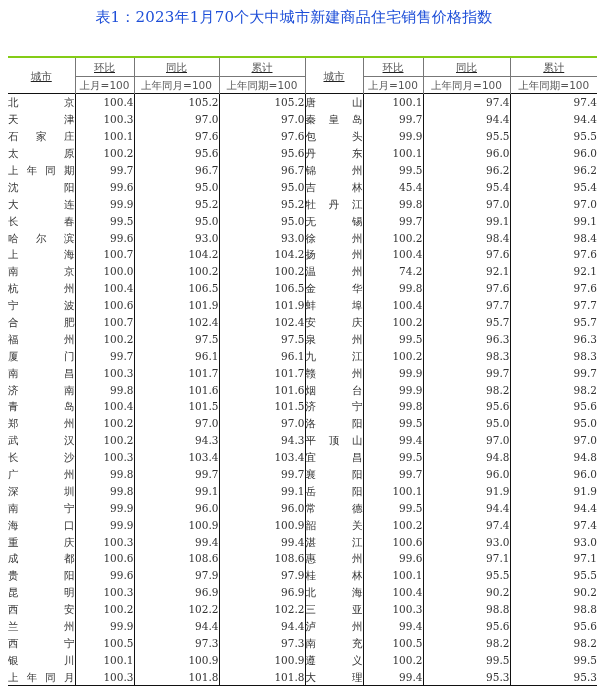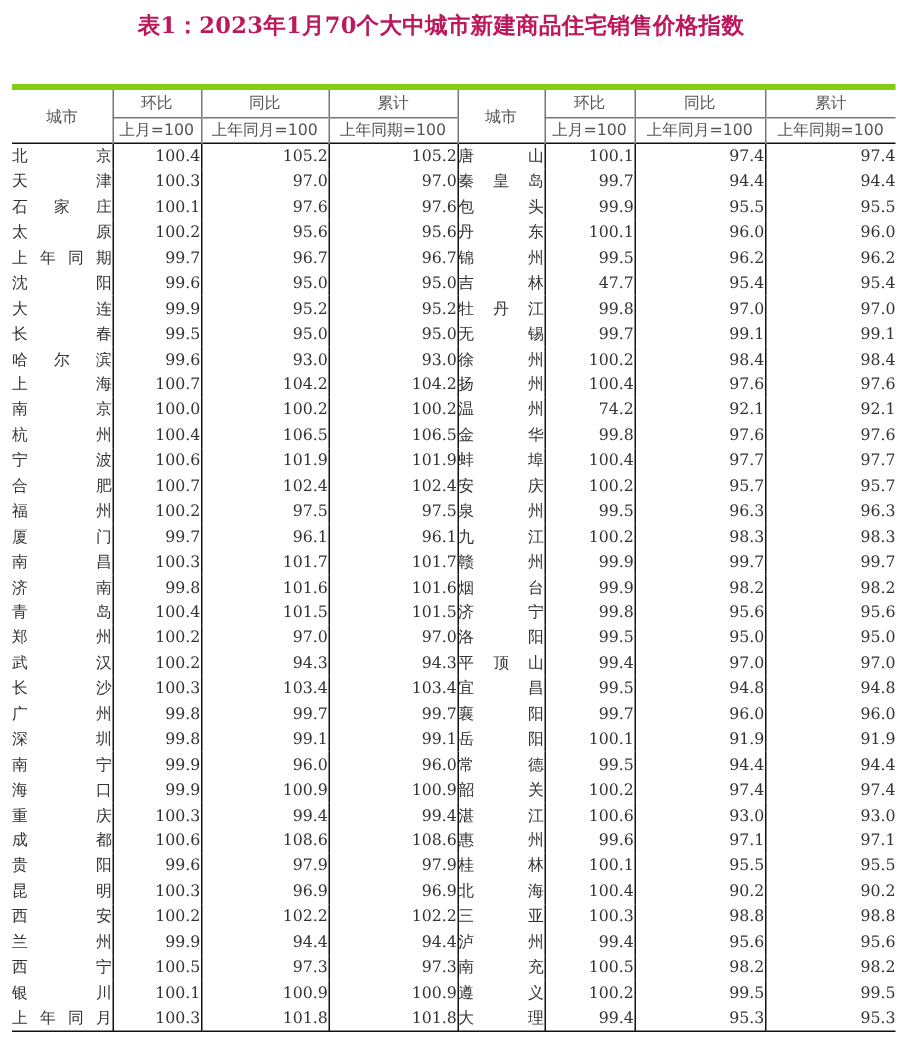--- a/index.html
+++ b/index.html
@@ -1,27 +1,27 @@
 <!DOCTYPE html>
 <html><head>
 <meta charset="utf-8">
 <style>
   html, body { margin: 0; padding: 0; background: #ffffff; }
   body { width: 604px; height: 696px; position: relative; overflow: hidden;
          font-family: "DejaVu Serif", "Liberation Serif", serif; color: #222; }
   .title { position: absolute; top: 8px; left: 0; width: 588px; text-align: center;
-           font-size: 15px; font-weight: bold; letter-spacing: 0.2px; color: #be185d; }
+           font-size: 15px; font-weight: normal; letter-spacing: 0.2px; color: #1d4ed8; }
   table.main { position: absolute; left: 8px; top: 56px; border-collapse: collapse;
                table-layout: fixed; width: 589px; }
   table.main td, table.main th { padding: 0; height: 16.9px; line-height: 16px;
                font-size: 10.5px; font-weight: normal; white-space: nowrap; overflow: hidden; }
   thead th { text-align: center; color: #555; font-family: "DejaVu Sans", "Liberation Sans", sans-serif; font-size: 10px; }
   thead tr.h1 th { height: 18px; }
   thead tr.h2 th { height: 15px; }
-  thead tr.h1 { border-top: 4px solid #84cc16; }
+  thead tr.h1 { border-top: 2px solid #84cc16; text-decoration: underline; }
   thead tr.h2 { border-bottom: 1.5px solid #111; }
   thead th.sub { border-top: 1px solid #777; }
   .vb { border-right: 1px solid #777; }
   .vbd { border-right: 1.5px solid #111; }
   td.city { text-align: justify; text-align-last: justify; padding: 0 8px 0 12px;
             font-family: "DejaVu Sans", "Liberation Sans", sans-serif; font-size: 10.5px; color: #333; }
   td.num { text-align: right; padding-right: 2px; color: #333; }
   tbody tr:last-child td { border-bottom: 1.5px solid #111; }
 </style>
 </head>
@@ -110,21 +110,21 @@
         <td class="num vbd">99.5</td>
         <td class="num vbd">96.2</td>
         <td class="num">96.2</td>
       </tr>
       <tr>
         <td class="city vbd">沈　　阳</td>
         <td class="num vbd">99.6</td>
         <td class="num vbd">95.0</td>
         <td class="num vbd">95.0</td>
         <td class="city vbd">吉　　林</td>
-        <td class="num vbd">47.7</td>
+        <td class="num vbd">45.4</td>
         <td class="num vbd">95.4</td>
         <td class="num">95.4</td>
       </tr>
       <tr>
         <td class="city vbd">大　　连</td>
         <td class="num vbd">99.9</td>
         <td class="num vbd">95.2</td>
         <td class="num vbd">95.2</td>
         <td class="city vbd">牡丹江</td>
         <td class="num vbd">99.8</td>

